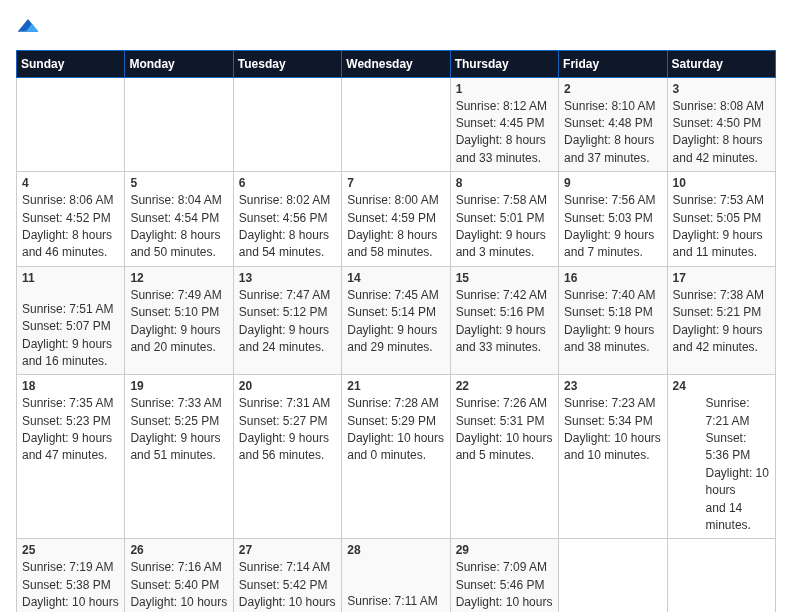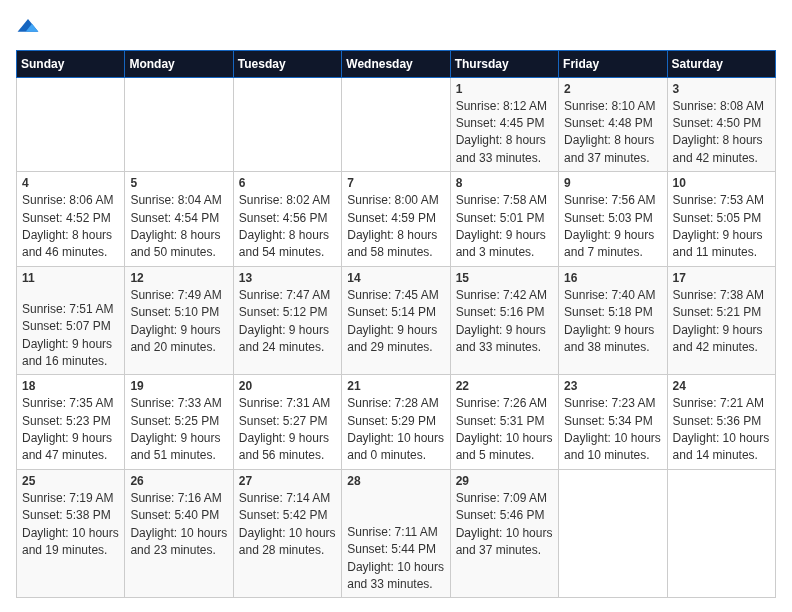--- a/index.html
+++ b/index.html
@@ -289,21 +289,21 @@
         </td>
         <td>
           <div class="day-number">23</div>
           <div class="day-info" style="white-space: pre-line;">Sunrise: 7:23 AM
 Sunset: 5:34 PM
 Daylight: 10 hours
 and 10 minutes.</div>
         </td>
         <td>
           <div class="day-number">24</div>
-          <div class="day-info" style="white-space: pre-line;">Sunrise: 7:21 AM
+          <div class="day-info" style="white-space: pre-line; margin-left: 33px;">Sunrise: 7:21 AM
 Sunset: 5:36 PM
 Daylight: 10 hours
 and 14 minutes.</div>
         </td>
       </tr>
       <tr>
         <td>
           <div class="day-number">25</div>
           <div class="day-info" style="white-space: pre-line;">Sunrise: 7:19 AM
 Sunset: 5:38 PM

